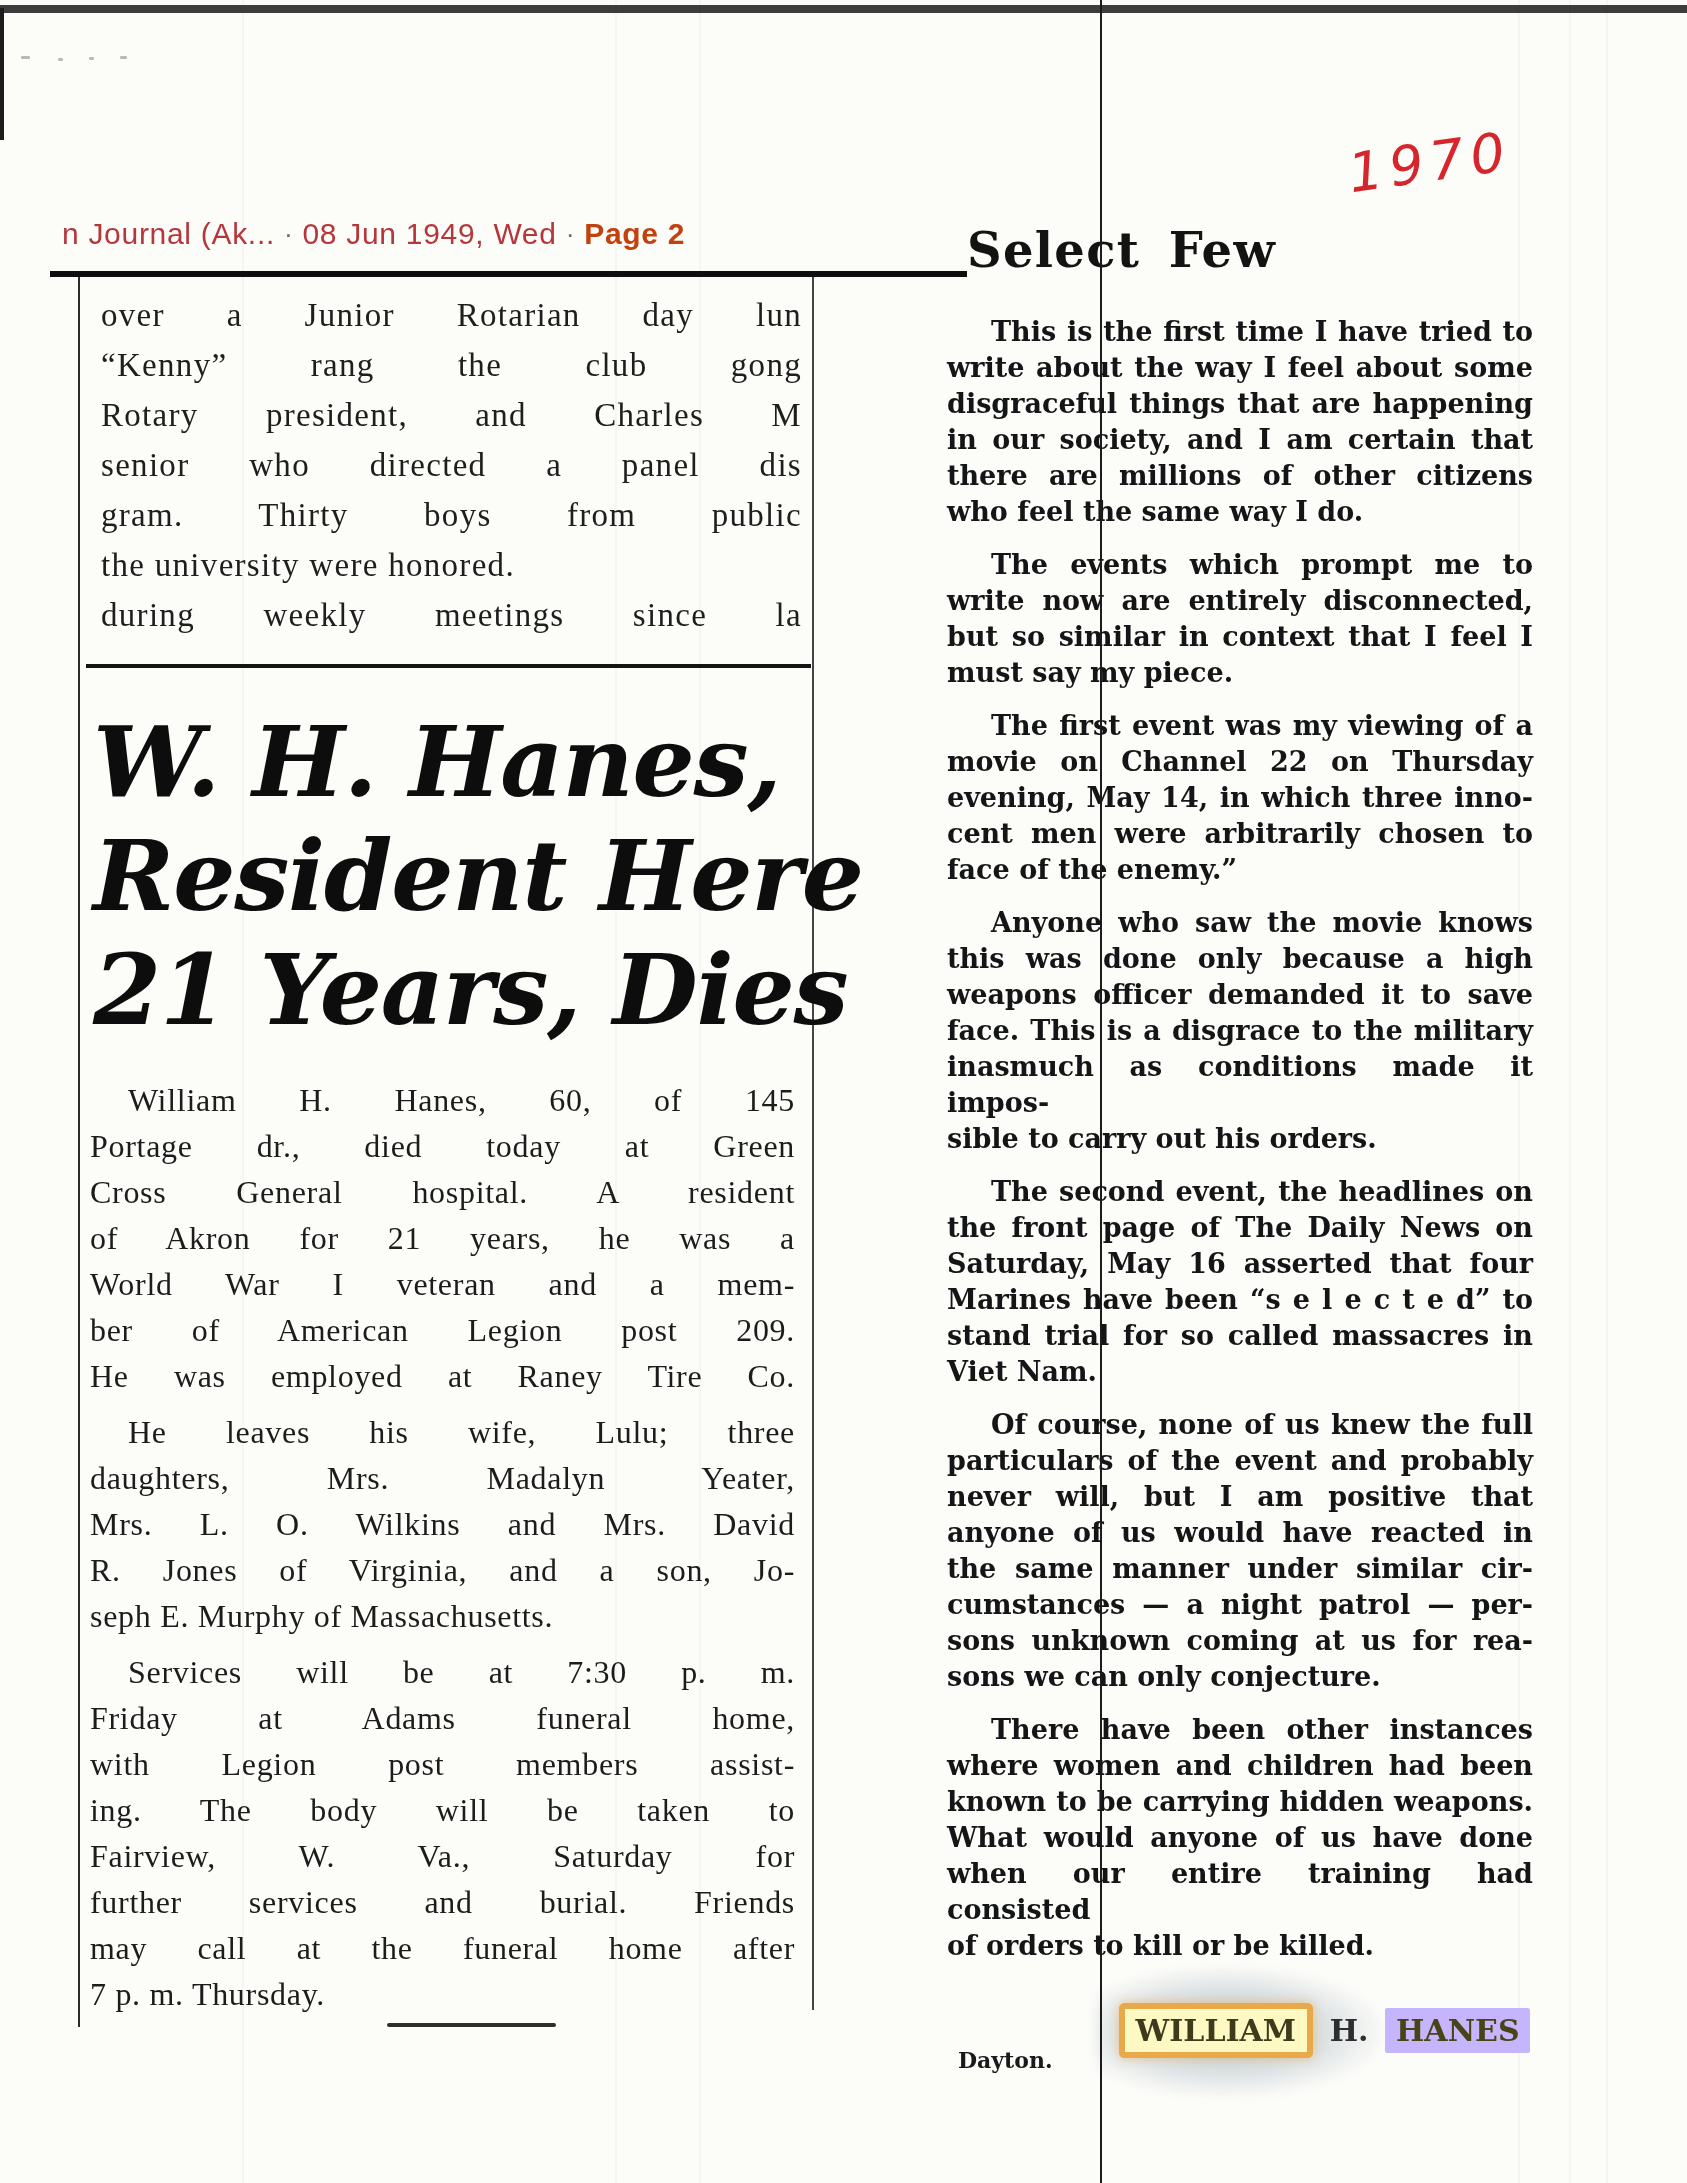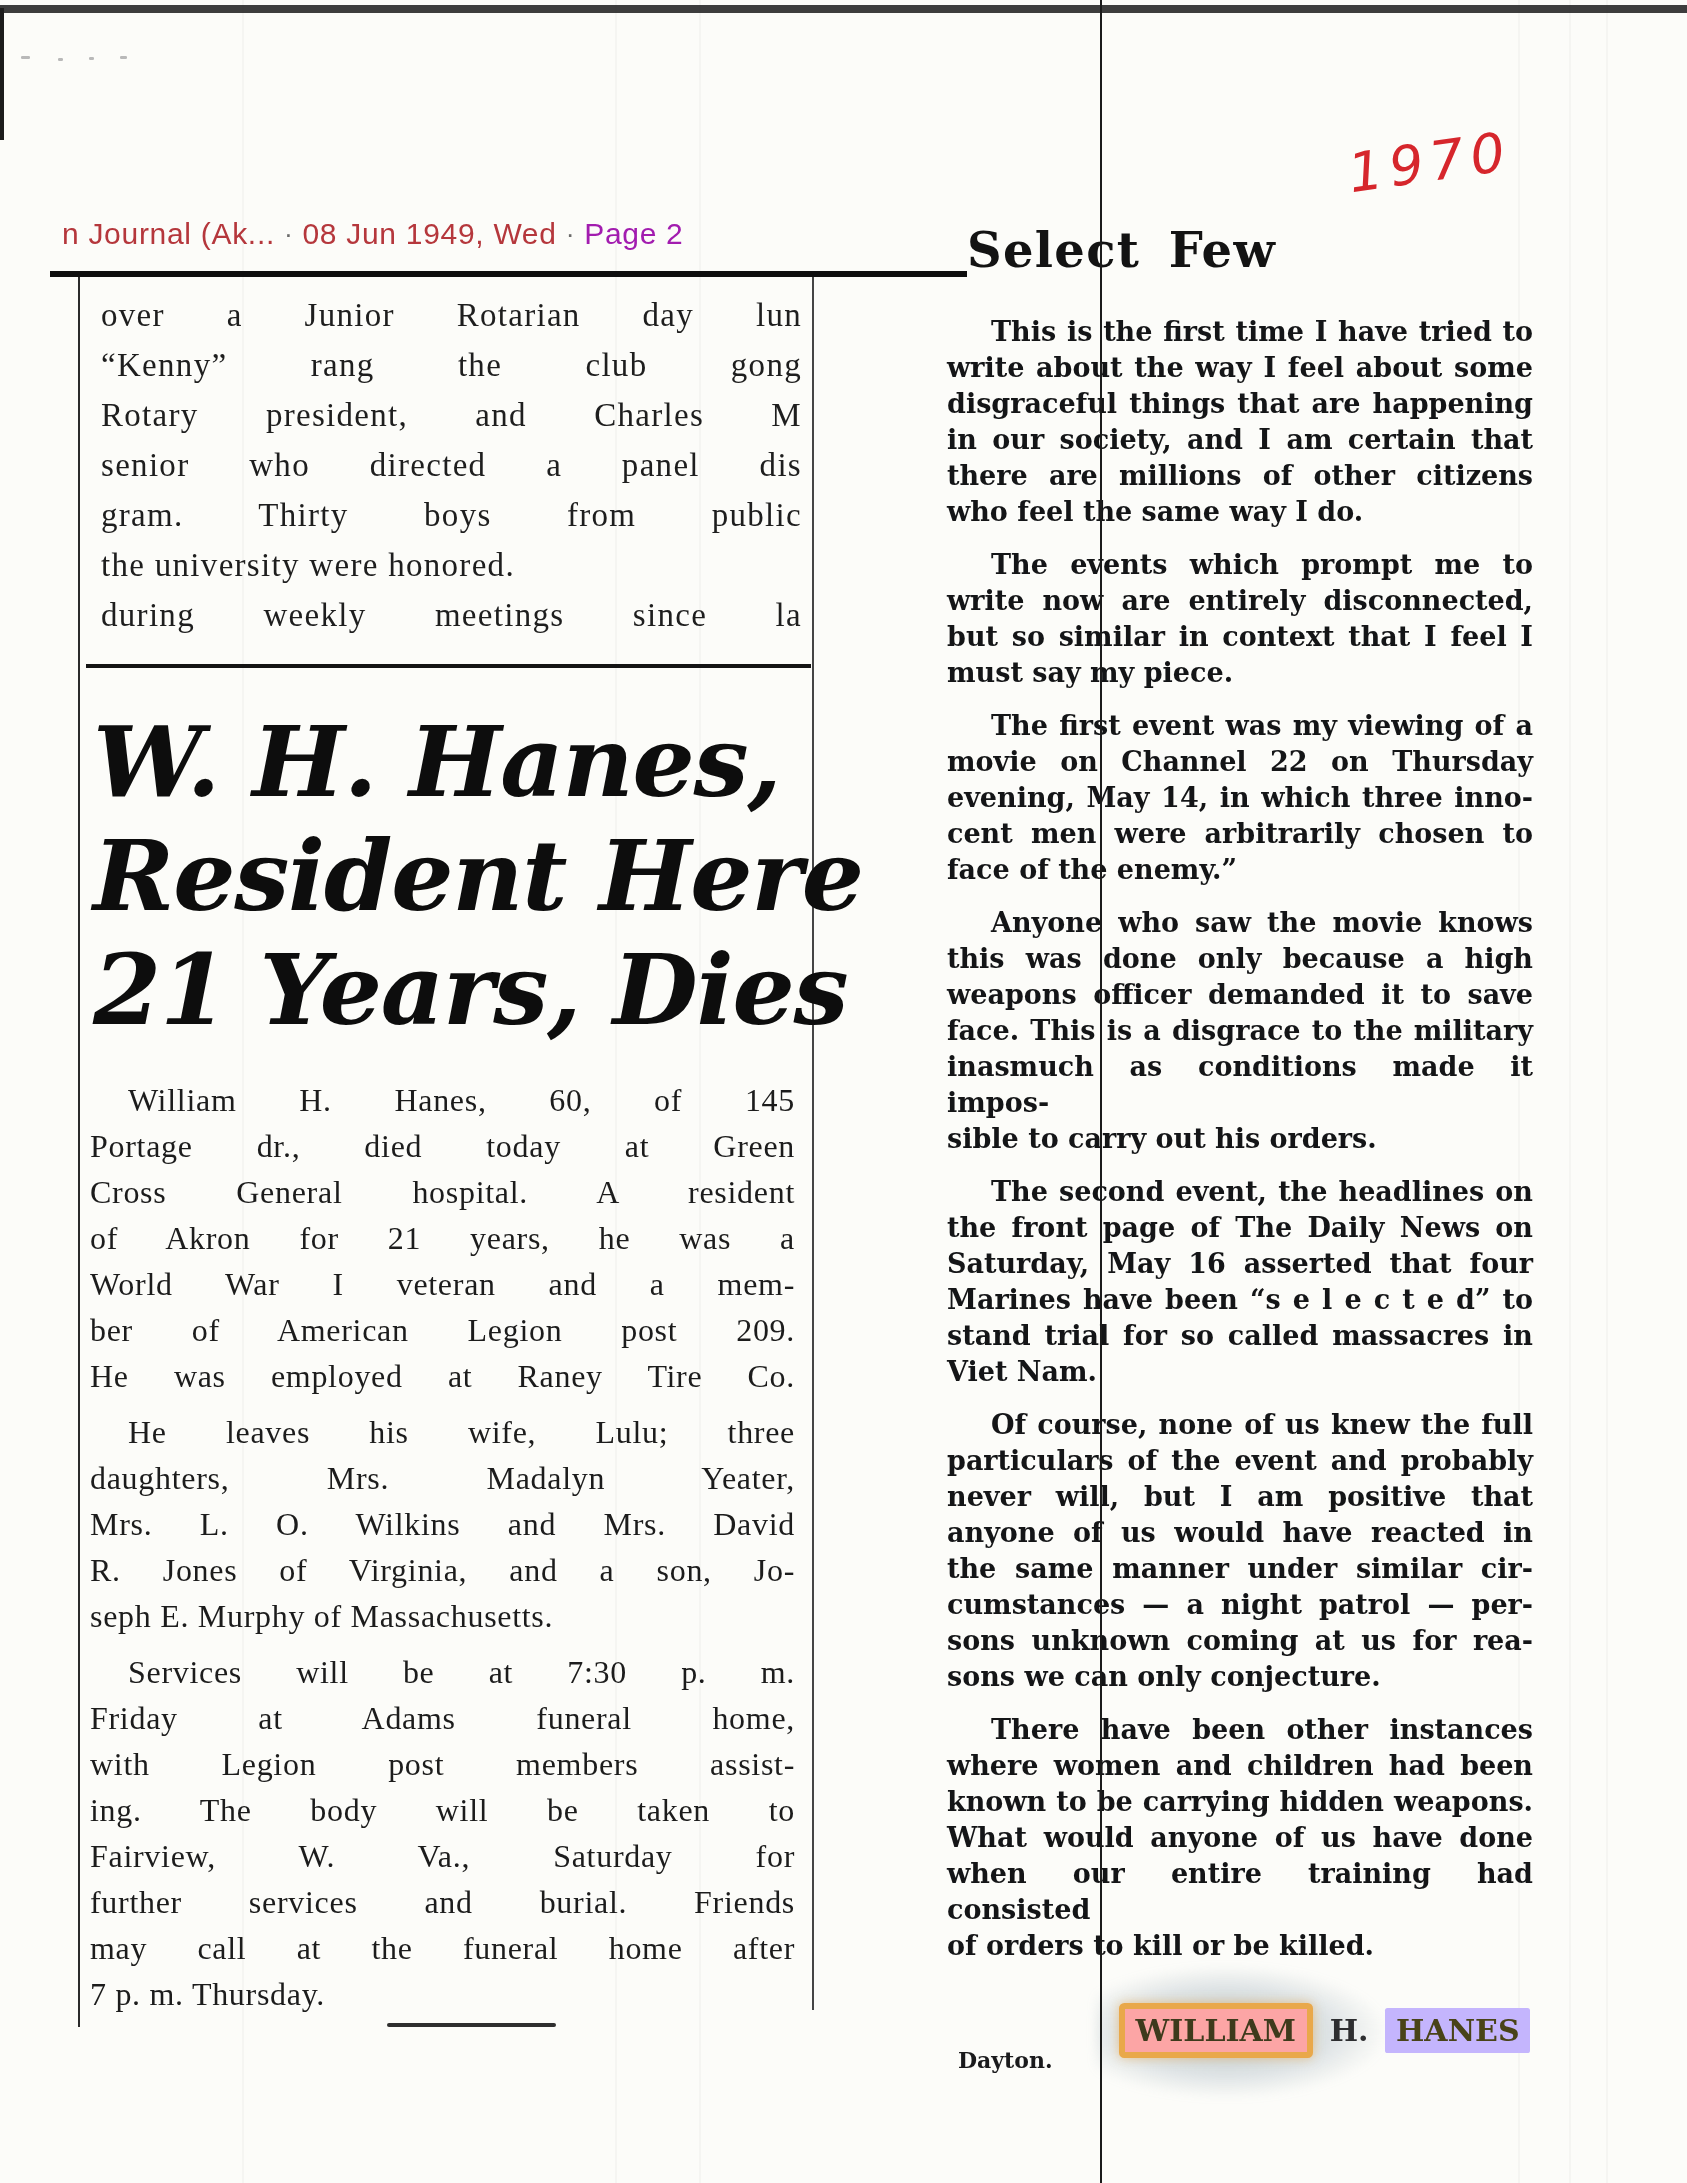--- a/index.html
+++ b/index.html
@@ -21,21 +21,21 @@
   .fold-line { position:absolute; left:1100px; top:0; width:2px; height:2183px; background:#1b1b1b; }
 
   
   .masthead {
     position:absolute; left:62px; top:213px; width:767px; height:41px;
     overflow:hidden; white-space:nowrap;
     font-family:"Liberation Sans", sans-serif; font-size:30px; line-height:40px;
     color:#b5373c; display:flex; align-items:center; gap:9px; letter-spacing:0.7px;
   }
   .masthead .dot { color:#6b6b6b; font-size:26.5px; }
-  .masthead .page-label { color:#a21caf; font-weight:normal; }
+  .masthead .page-label { color:#c2410c; font-weight:bold; }
 
   
   .year-note {
     position:absolute; left:1348px; top:131px;
     font-family:"DejaVu Sans", sans-serif; font-style:italic;
     font-size:54px; color:#d6262c; letter-spacing:6.6px;
     transform:rotate(-8deg); font-weight:500;
   }
 
   
@@ -94,21 +94,21 @@
     position:absolute; left:1095px; top:1966px; width:291px; height:132px;
     background:radial-gradient(ellipse at 45% 50%, rgba(128,150,166,0.55) 0%, rgba(128,150,166,0.25) 45%, rgba(128,150,166,0) 72%);
     filter:blur(4px);
   }
   .sig-row {
     position:absolute; left:1119px; top:2003px;
     display:flex; align-items:center; gap:17px;
     font-family:"DejaVu Serif", serif; font-weight:700; font-size:30px;
   }
   .will-box {
-    background:#fca5a5; border:6.6px solid #e9a84a; border-radius:5.3px;
+    background:#fef9c3; border:6.6px solid #e9a84a; border-radius:5.3px;
     padding:4px 10.6px; color:#3e3a1c;
     box-shadow:0 0 10.6px rgba(231,166,70,0.55);
   }
   .sig-mid { color:#2d2e30; }
   .hanes-box {
     background:#c4b5fd; padding:5.3px 10.6px; color:#494318; border-radius:2.6px;
   }
   .closing {
     position:absolute; left:958px; top:2047px;
     font-family:"DejaVu Serif", serif; font-weight:700;

